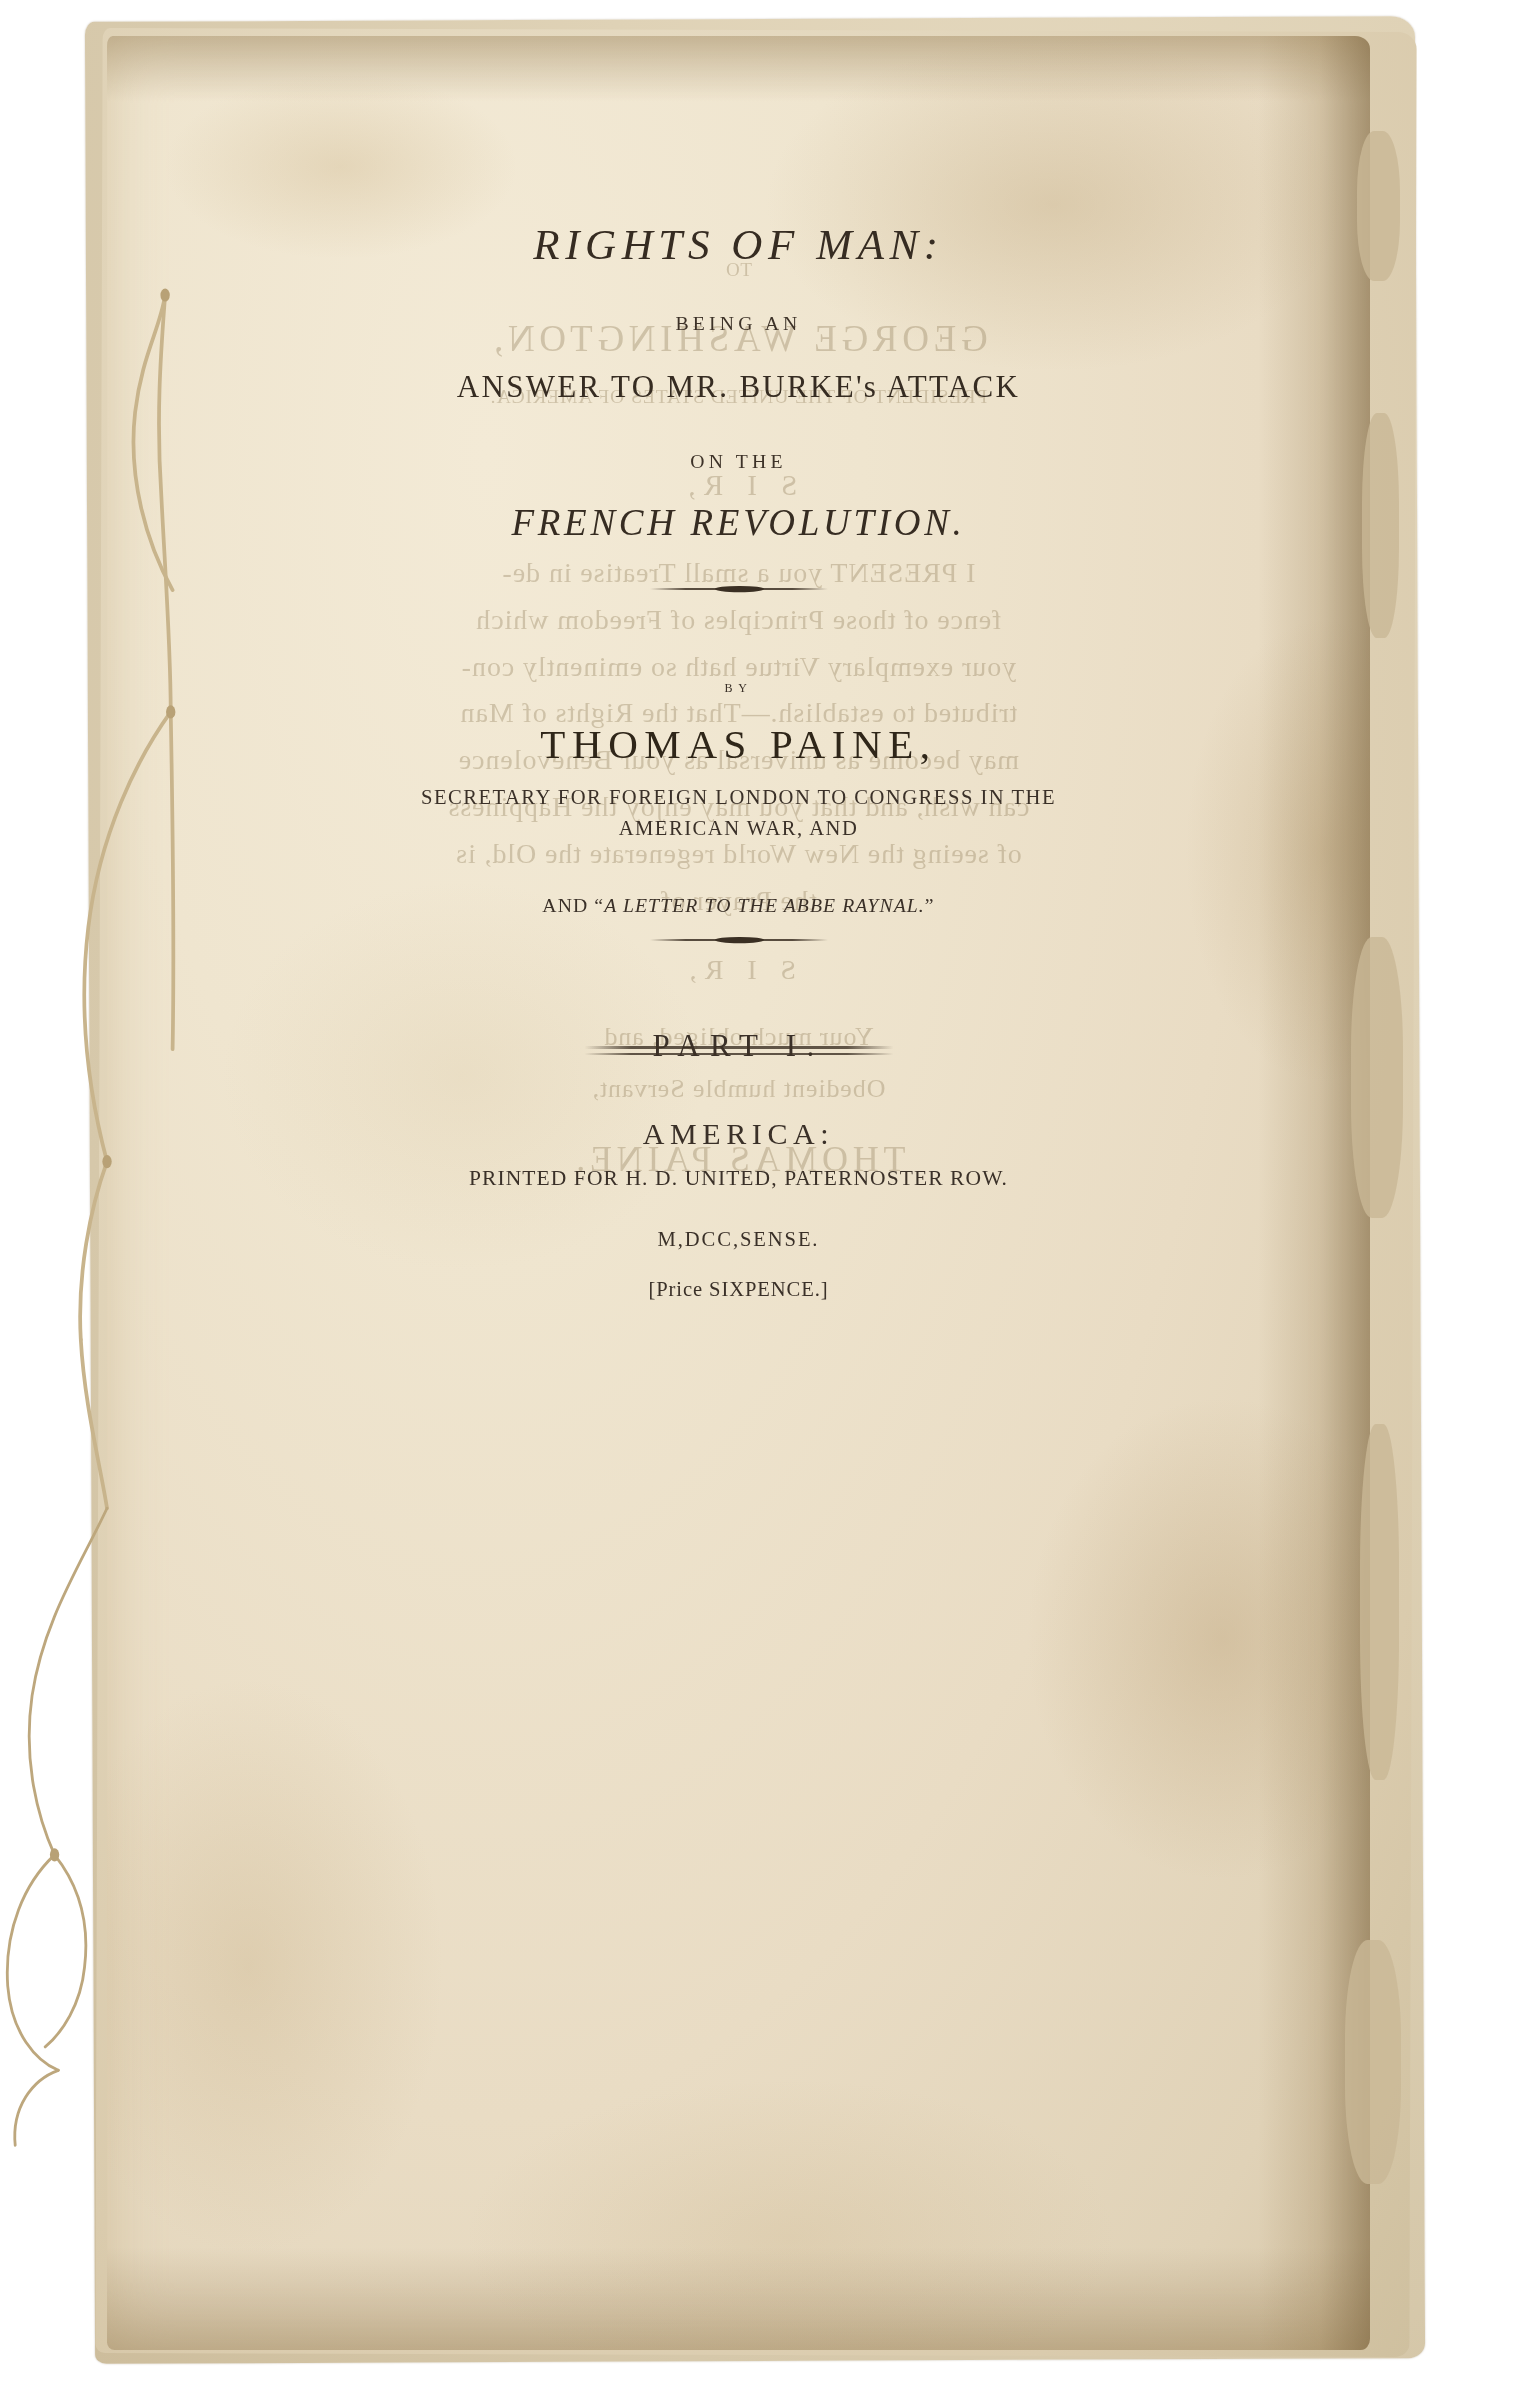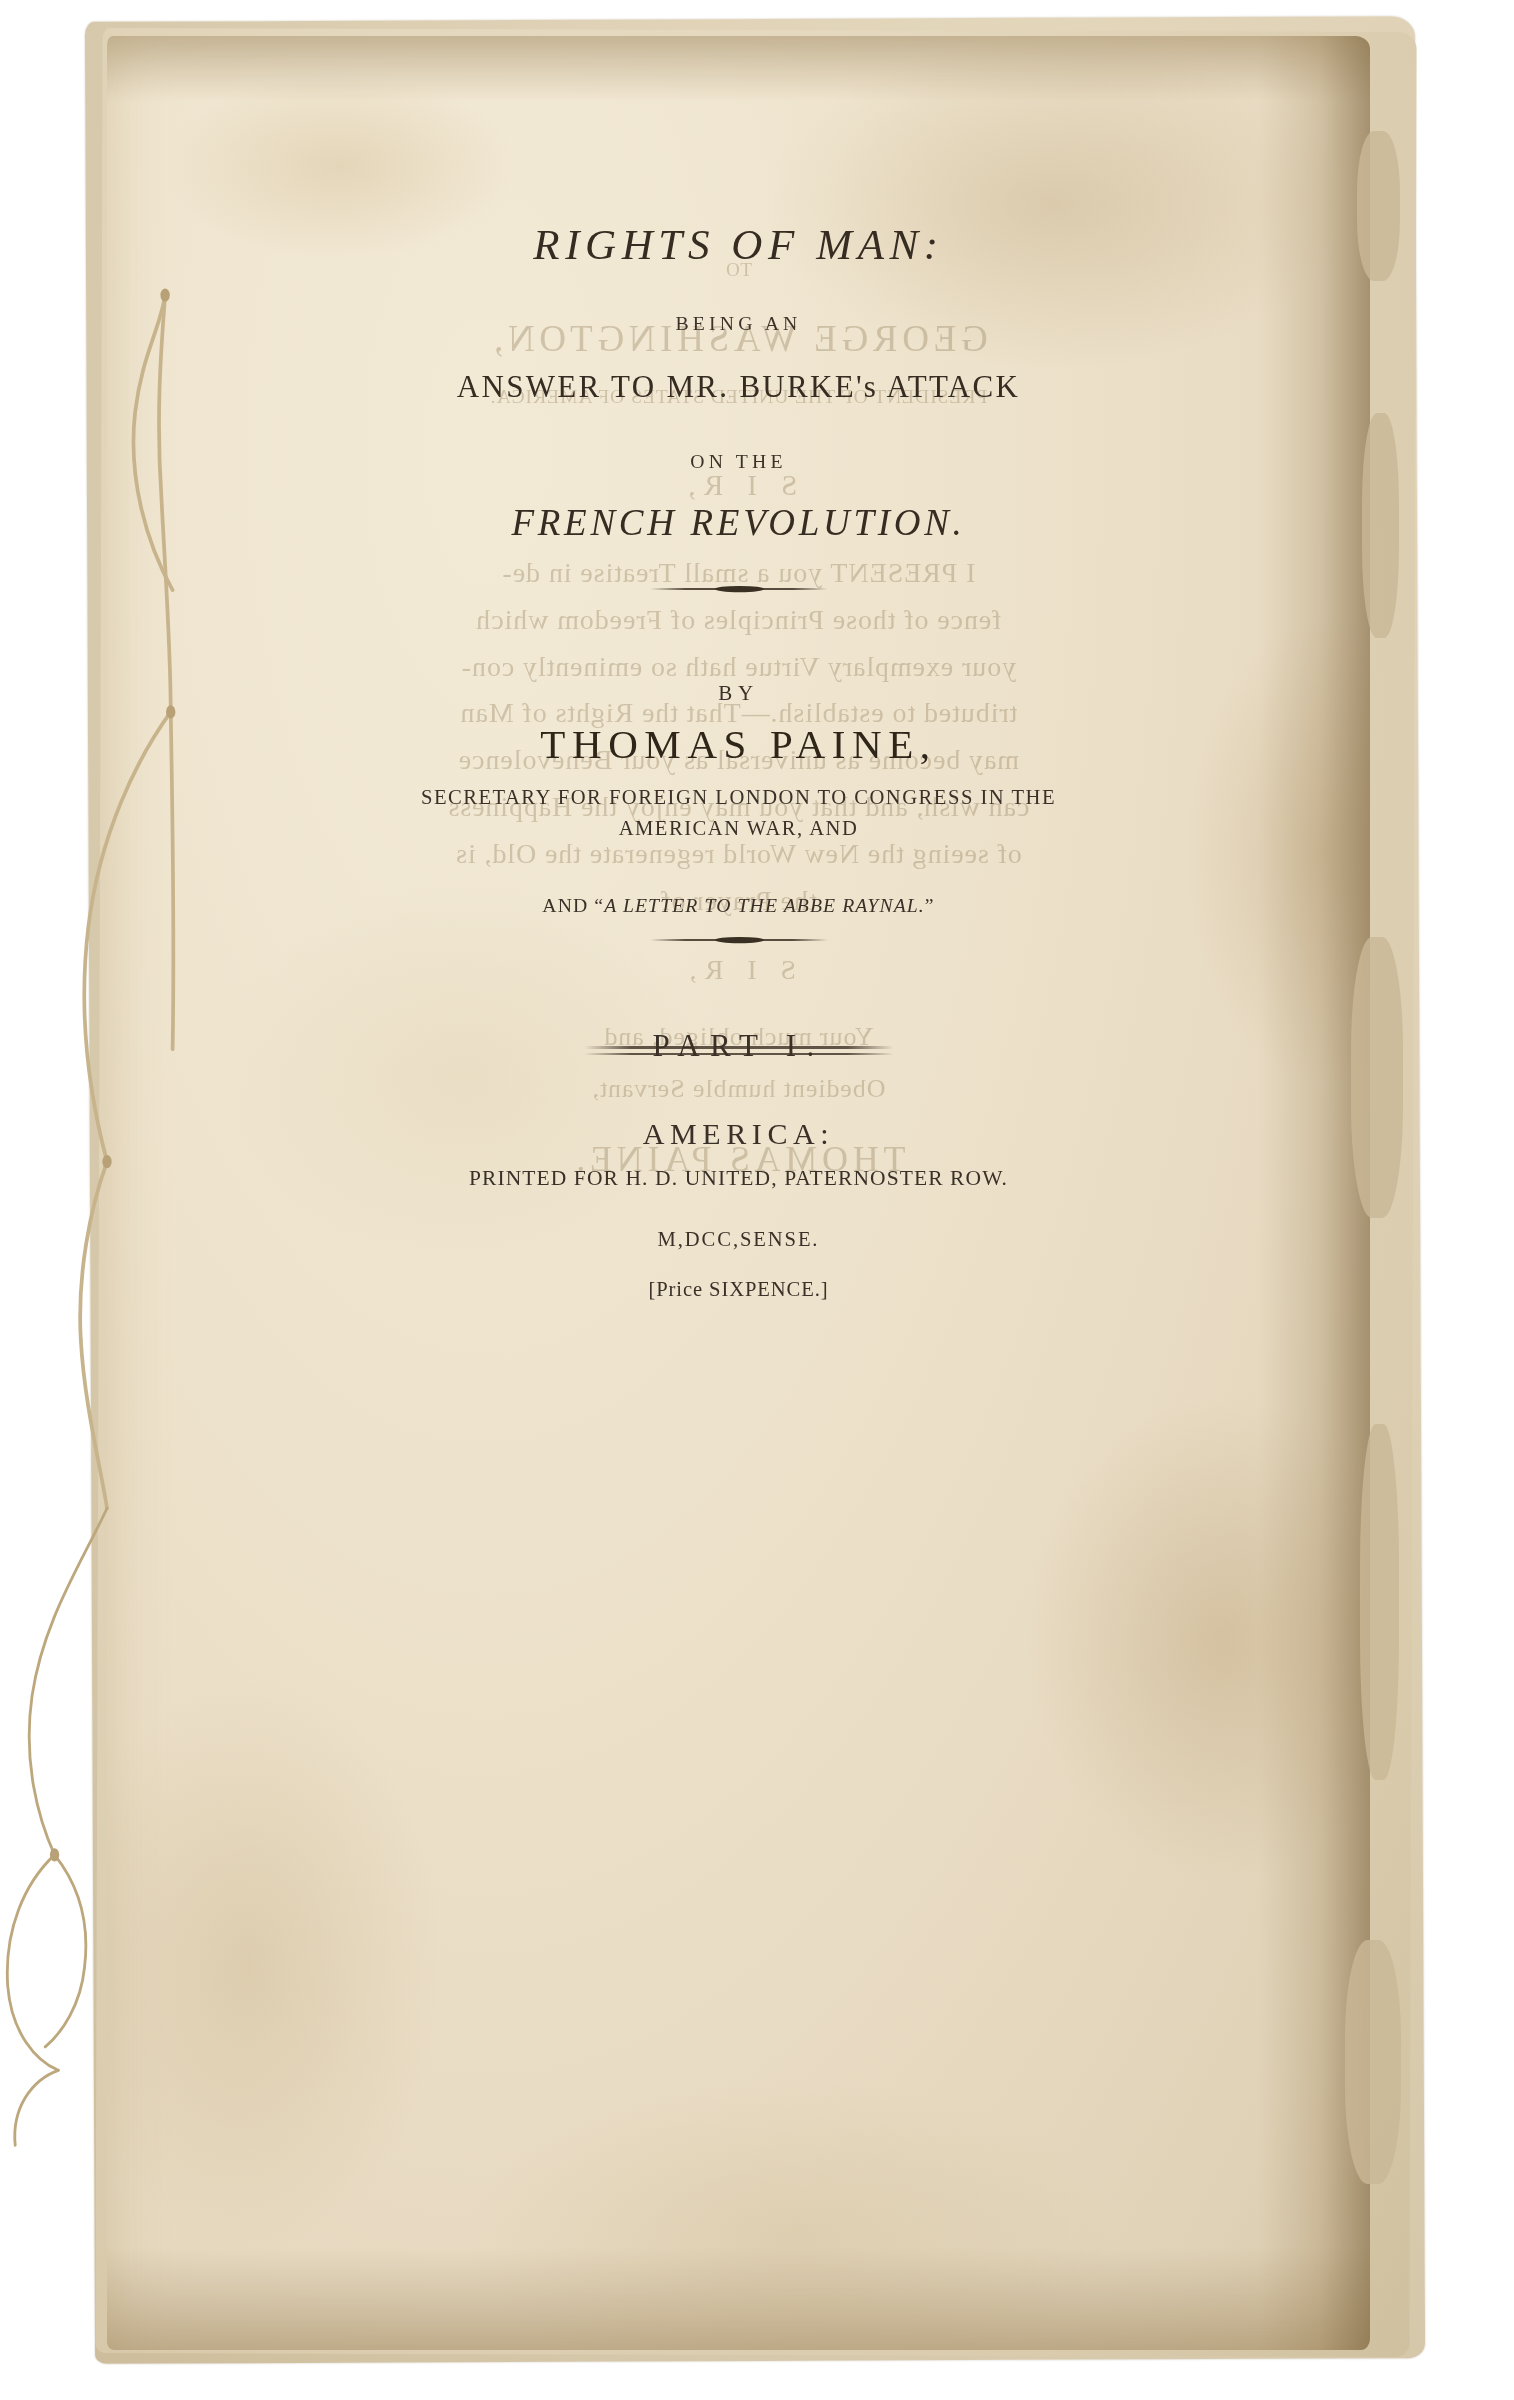--- a/index.html
+++ b/index.html
@@ -139,21 +139,21 @@
     letter-spacing: 2.3px;
     color: #362c22;
   }
   .t-frev {
     font-style: italic;
     font-size: 37px;
     letter-spacing: 3.7px;
     color: #362c22;
   }
   .t-by {
-    font-size: 21px;
+    font-size: 12px;
     letter-spacing: 5.6px;
   }
   .t-author {
     font-size: 41px;
     letter-spacing: 6.6px;
     color: #2f2619;
   }
   .t-role {
     font-size: 20.6px;
     letter-spacing: 1.5px;

